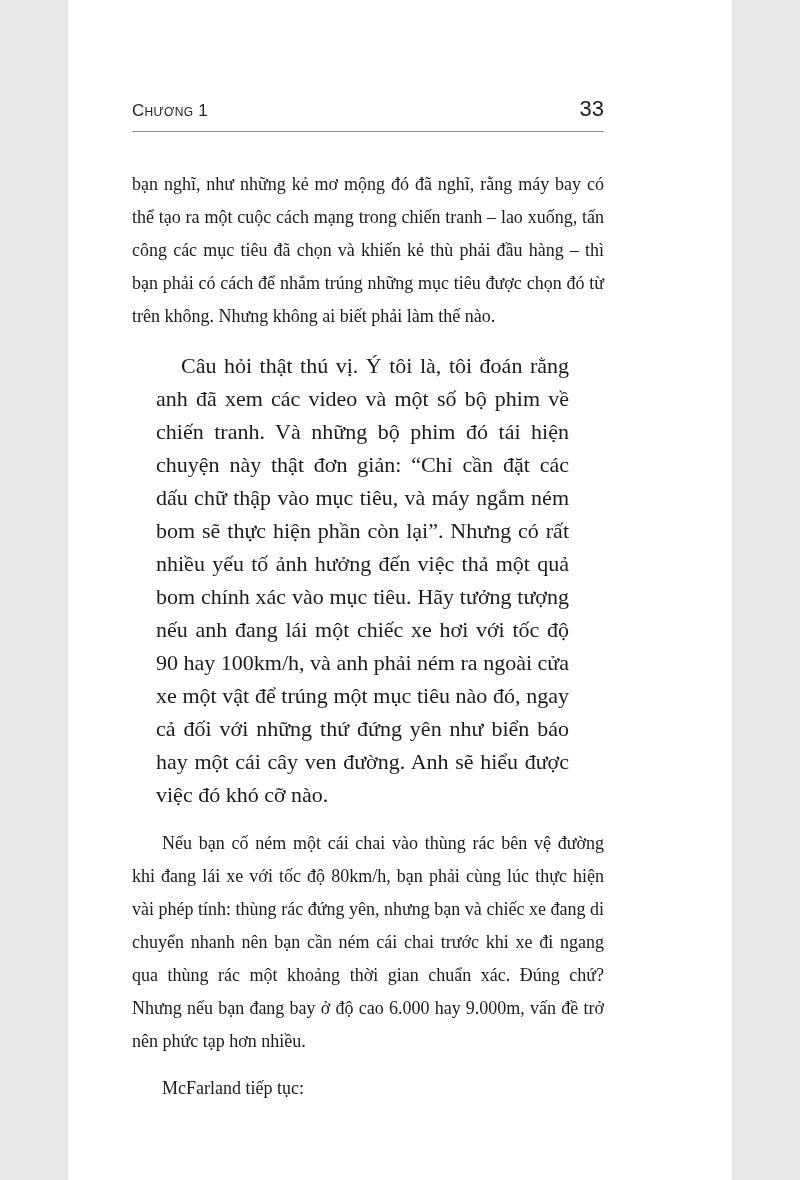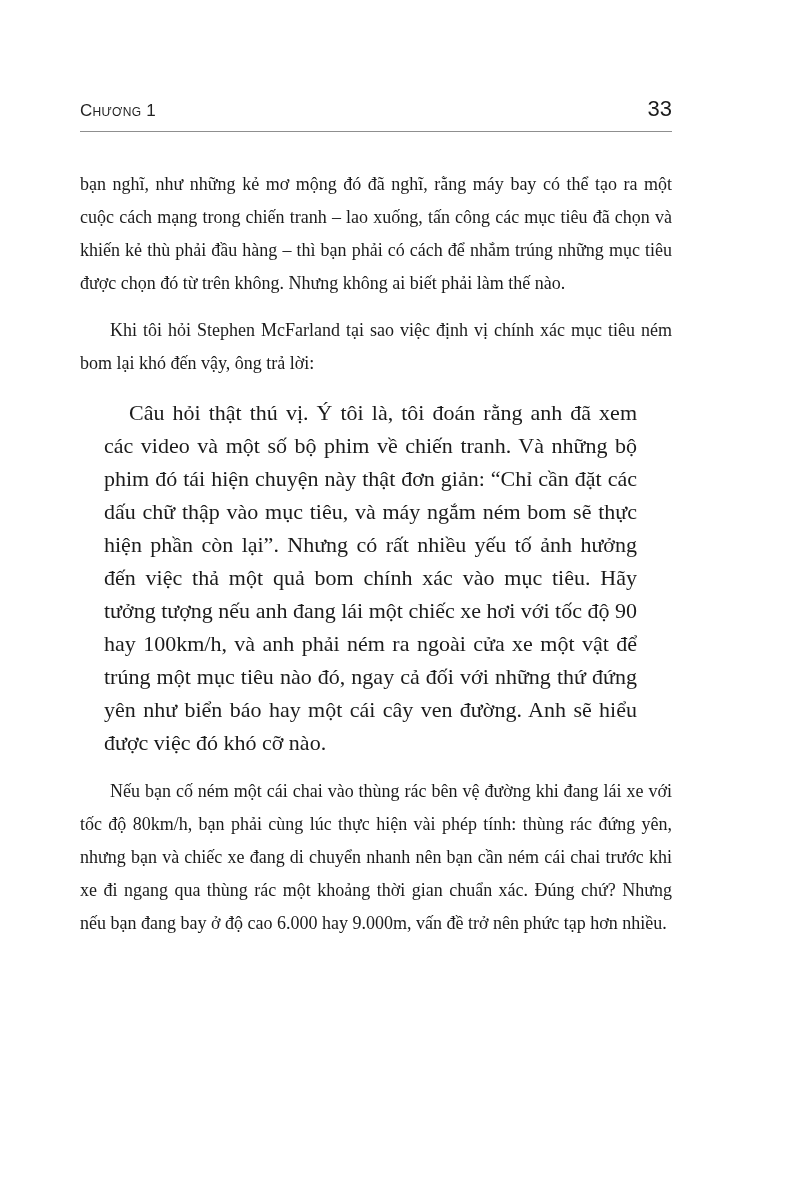--- a/index.html
+++ b/index.html
@@ -1,23 +1,23 @@
 <!DOCTYPE html>
 <html><head>
 <meta charset="utf-8">
 <style>
   html, body { margin: 0; padding: 0; background: #e8e8e8; }
   .page {
     position: relative;
-    width: 800px;
+    width: 664px;
     height: 1180px;
     margin: 0 auto;
     background: #ffffff;
     box-sizing: border-box;
-    padding: 96px 128px 0 80px;
+    padding: 96px 128px 0 64px;
     color: #1b1b1b;
     overflow: hidden;
   }
   .header {
     display: flex;
     justify-content: space-between;
     align-items: baseline;
     border-bottom: 1.5px solid #8f8f8f;
     padding-bottom: 9px;
   }
@@ -75,17 +75,17 @@
 <div class="page">
   <div class="header">
     <div class="running-head">
       <span class="chapter-label">Chương 1</span>
     </div>
     <span class="page-number">33</span>
   </div>
 
   <div class="body-text">
     <p class="para no-indent">bạn nghĩ, như những kẻ mơ mộng đó đã nghĩ, rằng máy bay có thể tạo ra một cuộc cách mạng trong chiến tranh – lao xuống, tấn công các mục tiêu đã chọn và khiến kẻ thù phải đầu hàng – thì bạn phải có cách để nhắm trúng những mục tiêu được chọn đó từ trên không. Nhưng không ai biết phải làm thế nào.</p>
-    <p class="para">Khi tôi hỏi Stephen McFarland tại sao việc định vị chính xác mục tiêu ném bom lại khó đến vậy, ông trả lời:</p>
     <blockquote class="quote">Câu hỏi thật thú vị. Ý tôi là, tôi đoán rằng anh đã xem các video và một số bộ phim về chiến tranh. Và những bộ phim đó tái hiện chuyện này thật đơn giản: “Chỉ cần đặt các dấu chữ thập vào mục tiêu, và máy ngắm ném bom sẽ thực hiện phần còn lại”. Nhưng có rất nhiều yếu tố ảnh hưởng đến việc thả một quả bom chính xác vào mục tiêu. Hãy tưởng tượng nếu anh đang lái một chiếc xe hơi với tốc độ 90 hay 100km/h, và anh phải ném ra ngoài cửa xe một vật để trúng một mục tiêu nào đó, ngay cả đối với những thứ đứng yên như biển báo hay một cái cây ven đường. Anh sẽ hiểu được việc đó khó cỡ nào.</blockquote>
     <p class="para">Nếu bạn cố ném một cái chai vào thùng rác bên vệ đường khi đang lái xe với tốc độ 80km/h, bạn phải cùng lúc thực hiện vài phép tính: thùng rác đứng yên, nhưng bạn và chiếc xe đang di chuyển nhanh nên bạn cần ném cái chai trước khi xe đi ngang qua thùng rác một khoảng thời gian chuẩn xác. Đúng chứ? Nhưng nếu bạn đang bay ở độ cao 6.000 hay 9.000m, vấn đề trở nên phức tạp hơn nhiều.</p>
+    <p class="para">McFarland tiếp tục:</p>
   </div>
 </div>
 
 </body></html>

